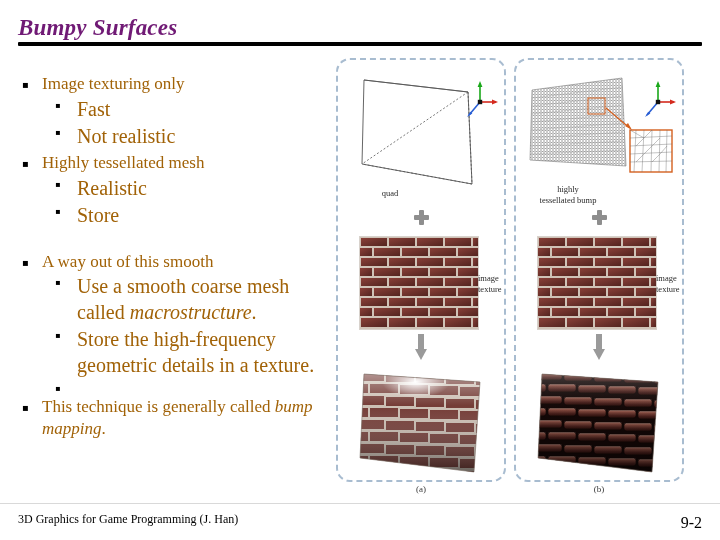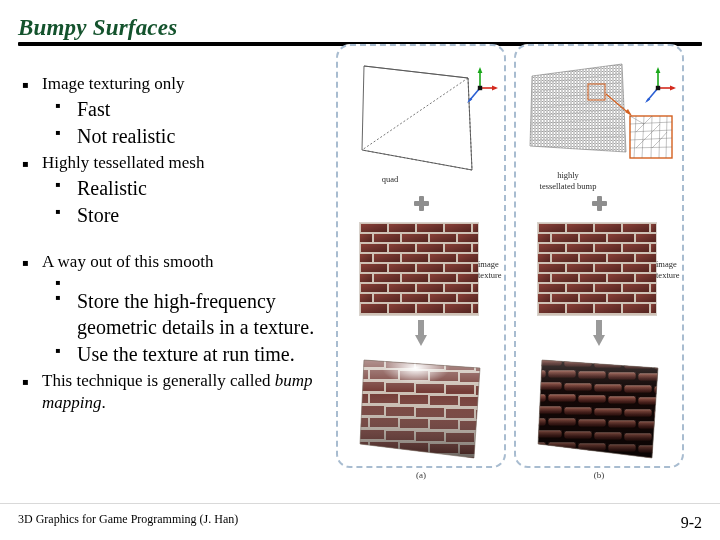--- a/index.html
+++ b/index.html
@@ -4,47 +4,47 @@
 <style>
   html,body{margin:0;padding:0;}
   body{
     width:720px;height:540px;background:#ffffff;overflow:hidden;
     font-family:"Liberation Serif","DejaVu Serif",serif;
     position:relative;
   }
   
   #title-area{position:absolute;left:18px;top:16px;width:684px;}
   #slide-title{
-    font-style:italic;font-weight:bold;font-size:23px;color:#14532d;
+    font-style:italic;font-weight:bold;font-size:23px;color:#701a75;
     letter-spacing:.2px;line-height:1.05;
   }
   #title-rule{
     margin-top:2px;height:4px;background:#000;width:684px;
     border-radius:1px;
   }
   
   #bullets{position:absolute;left:22px;top:70px;width:306px;}
   .b-row{display:flex;align-items:flex-start;}
   .b-mark{
     flex:0 0 auto;color:#000;line-height:1;
     font-family:"DejaVu Sans",sans-serif;
   }
-  .b-text{flex:1 1 auto;color:#000000;}
+  .b-text{flex:1 1 auto;color:#a16207;}
   
   .lvl1{margin-top:3px;}
   .lvl1 .b-mark{font-size:10px;width:20px;padding-top:7px;}
   .lvl1 .b-text{font-size:17px;line-height:1.28;}
   
   .lvl2{margin-top:1px;padding-left:33px;}
   .lvl2 .b-mark{font-size:8px;width:22px;padding-top:6px;}
   .lvl2 .b-text{font-size:20px;line-height:1.3;}
   .ital{font-style:italic;}
   .gap{height:20px;}
   
-  #figure{position:absolute;left:334px;top:44px;width:368px;height:440px;}
+  #figure{position:absolute;left:334px;top:58px;width:368px;height:440px;}
   .panel{
     position:absolute;top:0;width:170px;height:424px;
     border:2px dashed #a8bcd0;border-radius:14px;
     background:#fff;box-sizing:border-box;
   }
   #panel-a{left:2px;}
   #panel-b{left:180px;text-decoration:underline;}
   .panel-caption{
     position:absolute;top:426px;width:170px;text-align:center;
     font-size:9px;color:#3a3a3a;
@@ -132,30 +132,30 @@
 
   <div class="gap"></div>
 
   <div class="b-row lvl1">
     <span class="b-mark">▪</span>
     <span class="b-text">A way out of this smooth</span>
   </div>
 
   <div class="b-row lvl2">
     <span class="b-mark">▪</span>
+    <span class="b-text"><span>Use a smooth coarse mesh called </span><span class="ital">macrostructure</span><span>.</span></span>
   </div>
 
   <div class="b-row lvl2">
     <span class="b-mark">▪</span>
     <span class="b-text">Store the high-frequency geometric details in a texture.</span>
   </div>
 
   <div class="b-row lvl2">
     <span class="b-mark">▪</span>
-    <span class="b-text">Use the texture at run time.</span>
   </div>
 
   <div class="b-row lvl1">
     <span class="b-mark">▪</span>
     <span class="b-text"><span>This technique is generally called </span><span class="ital">bump mapping</span><span>.</span></span>
   </div>
 
 </div>
 
 <div id="figure">

